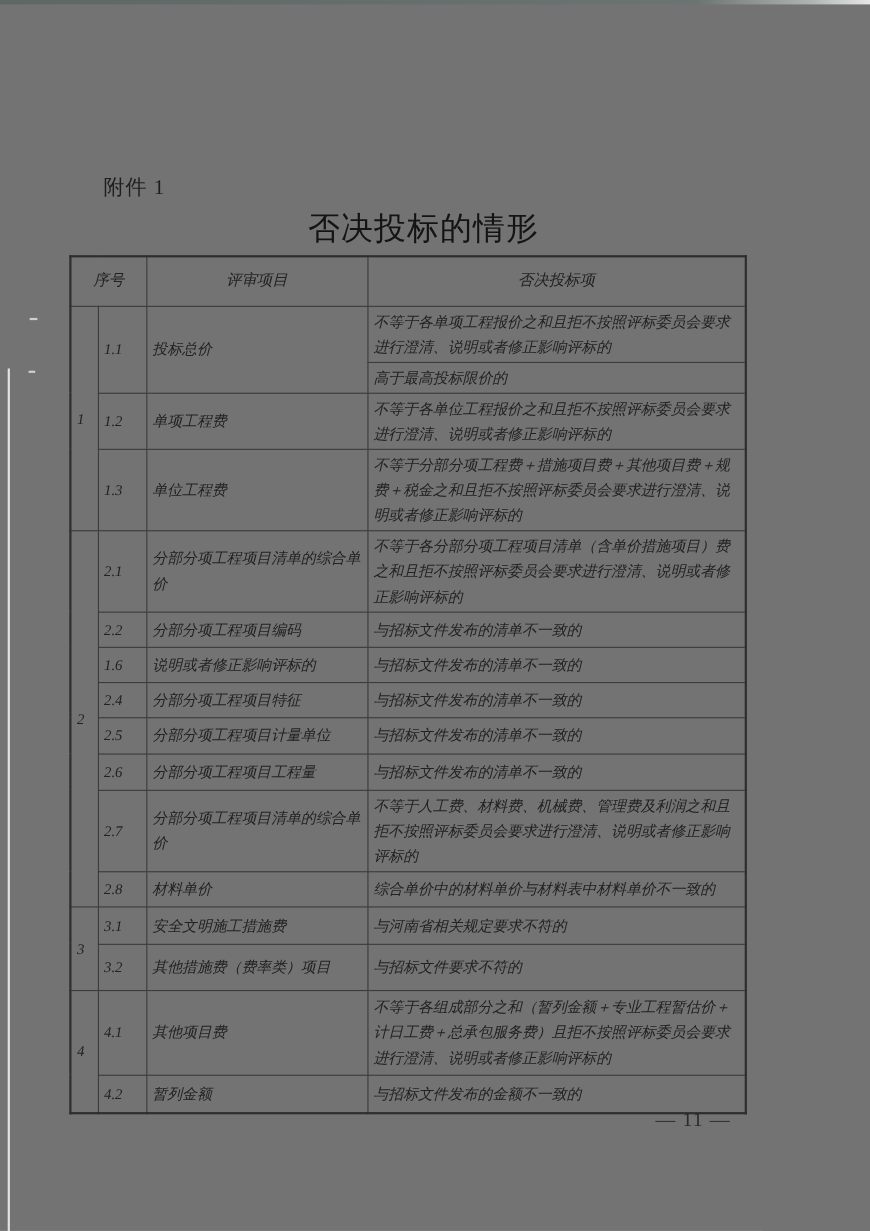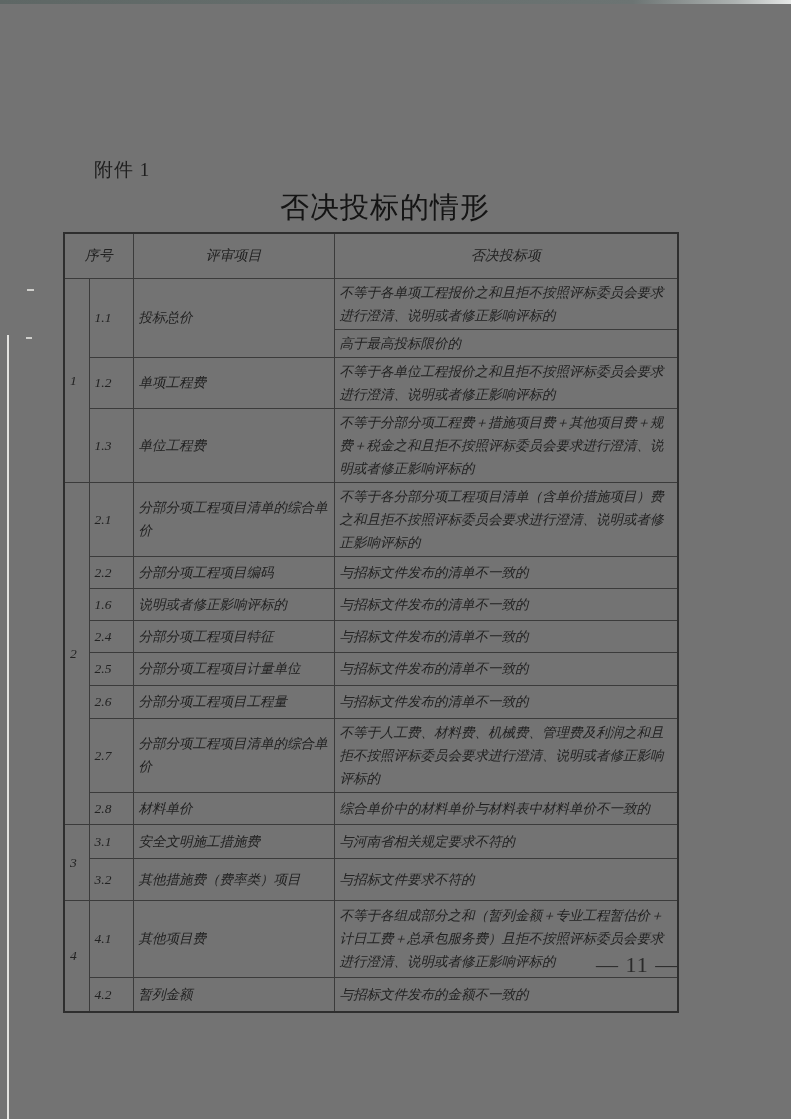--- a/index.html
+++ b/index.html
@@ -44,22 +44,22 @@
     font-weight:normal;
     line-height:23px;
     padding:2px 5px;
     overflow:hidden;
   }
   table.doc th{text-align:center;font-size:14px;}
   td.c-g, td.c-n{text-align:left;padding:0 2px;}
   td.c-i{padding:2px 2px 2px 10px;}
   td.c-r{padding:2px 5px 2px 9px;}
   .pagenum{
-    position:absolute;left:596px;top:952px;width:110px;
-    font-size:22px;letter-spacing:1px;color:#2a2a2a;
+    position:absolute;left:596px;top:1008px;width:110px;
+    font-size:18px;letter-spacing:1px;color:#2a2a2a;
   }
 </style>
 </head>
 <body>
 
 <div class="page">
   <div class="scan-top"></div>
   <div class="scan-left-line"></div>
   <div class="scan-dash d1"></div>
   <div class="scan-dash d2"></div>

